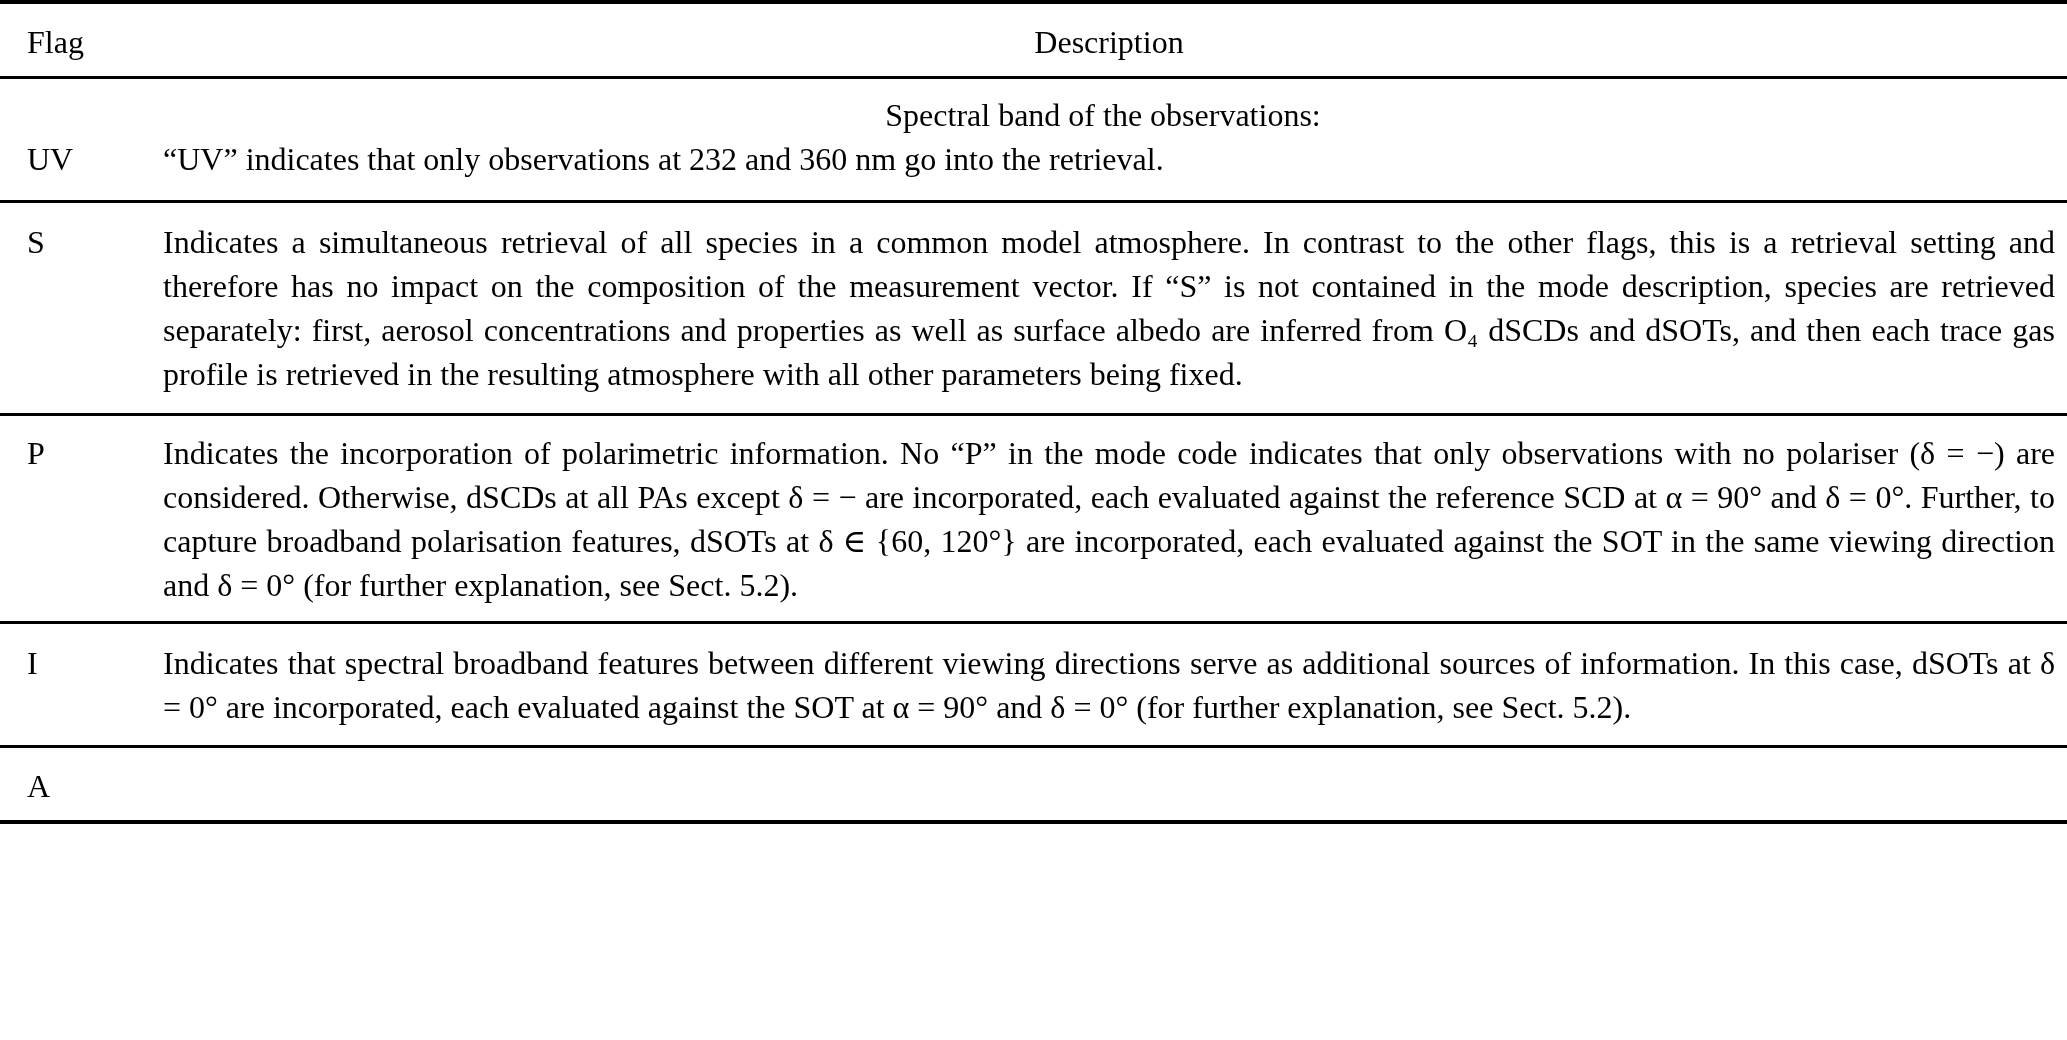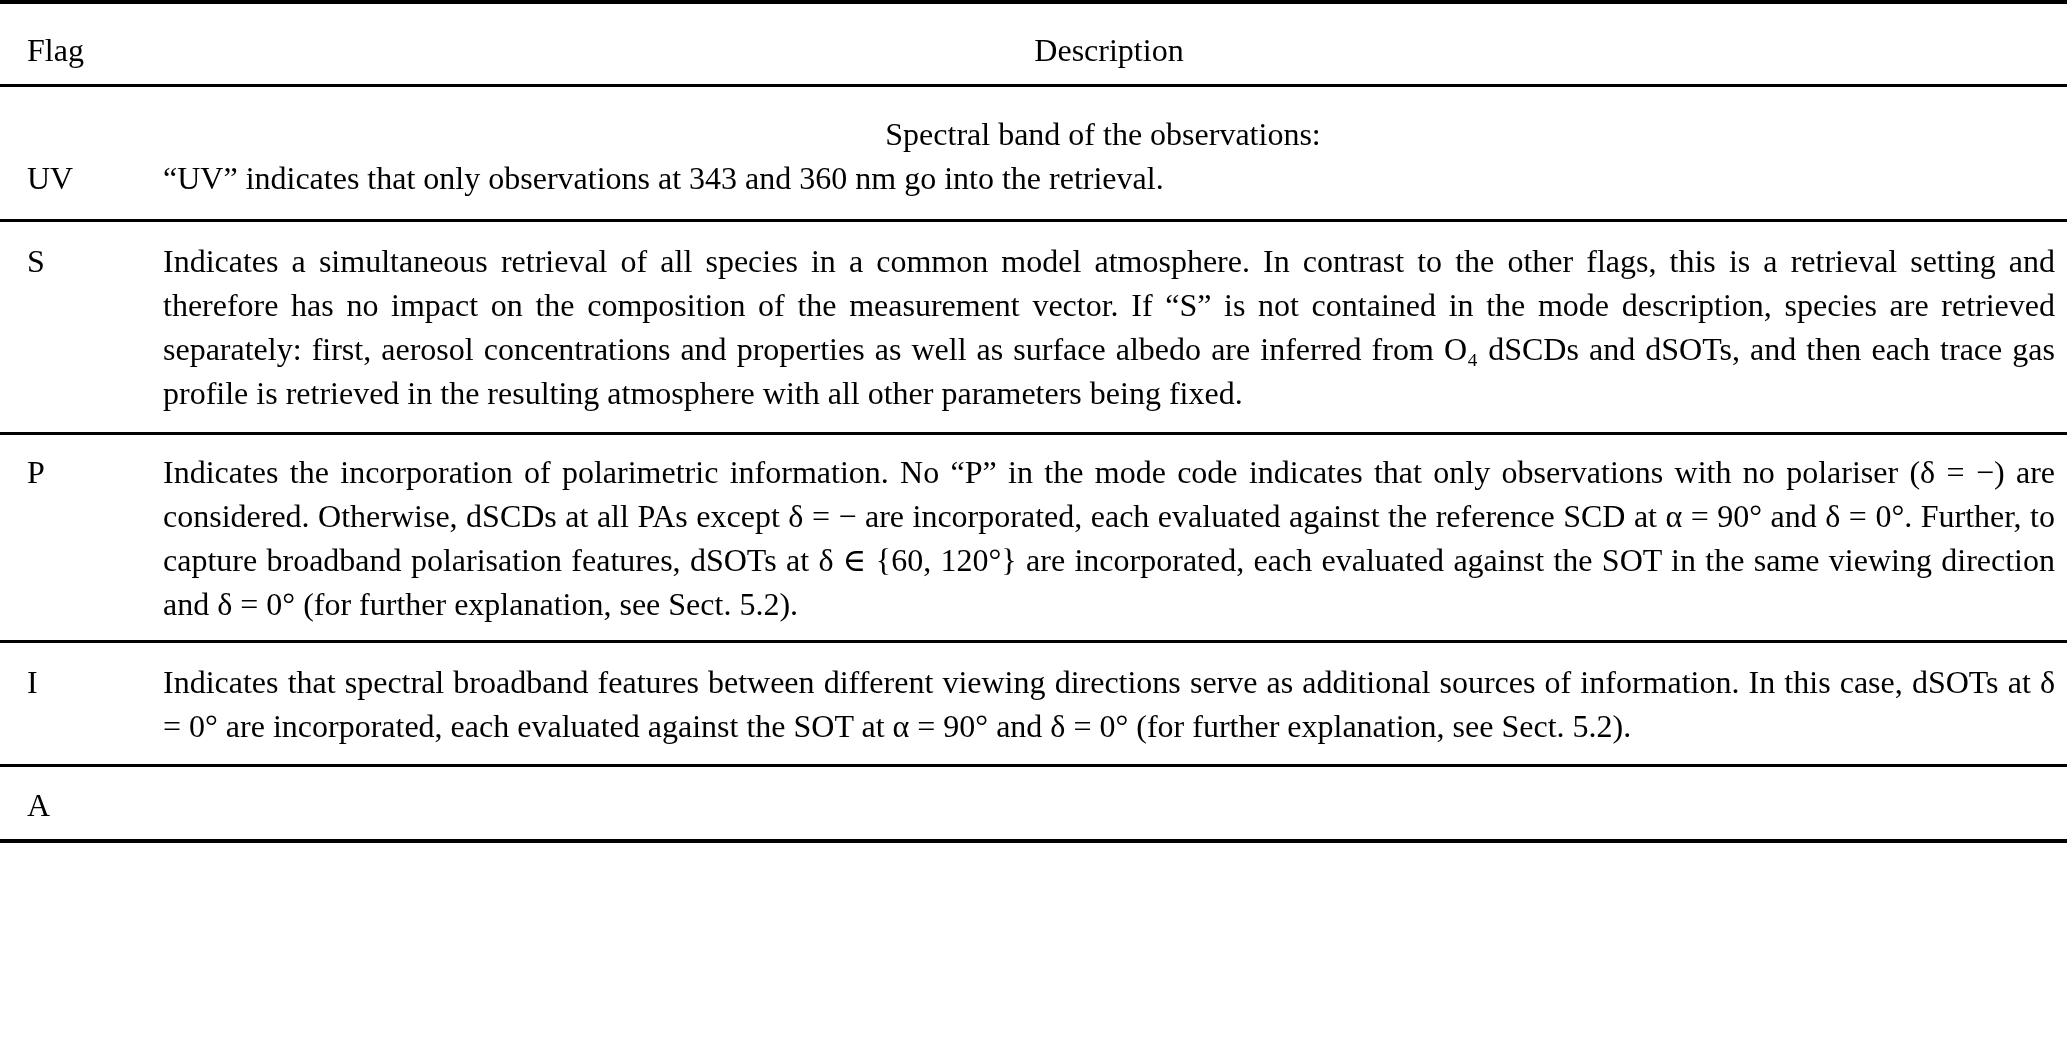--- a/index.html
+++ b/index.html
@@ -38,22 +38,22 @@
     box-sizing: border-box;
   }
   .desc-cell {
     flex: 1;
     padding-right: 12px;
     text-align: justify;
   }
   .desc-cell.no-justify {
     text-align: center;
   }
-  .row.r-header { padding: 24px 0 12px 0; }
-  .group.r-band { padding: 14px 12px 19px 0; margin-top: 11px; }
+  .row.r-header { padding: 16px 0 12px 0; }
+  .group.r-band { padding: 14px 12px 19px 0; }
   .row.r-s { padding: 17px 0 17px 0; }
   .row.r-p { padding: 15px 0 14px 0; }
   .row.r-i { padding: 17px 0 16px 0; }
   .row.r-a { padding: 16px 0 12px 0; }
 </style>
 </head>
 <body>
 
 <div class="table">
 
@@ -66,21 +66,21 @@
 
   <div class="rule"></div>
 
   <div class="group r-band">
     <div class="row">
       <div class="flag-cell"></div>
       <div class="desc-cell no-justify">Spectral band of the observations:</div>
     </div>
     <div class="row">
       <div class="flag-cell">UV</div>
-      <div class="desc-cell">“UV” indicates that only observations at 343 and 360 nm go into the retrieval.</div>
+      <div class="desc-cell">“UV” indicates that only observations at 232 and 360 nm go into the retrieval.</div>
     </div>
   </div>
 
   <div class="rule"></div>
 
   <div class="row r-s">
     <div class="flag-cell">S</div>
     <div class="desc-cell">Indicates a simultaneous retrieval of all species in a common model atmosphere. In contrast to the other flags, this is a retrieval setting and therefore has no impact on the composition of the measurement vector. If “S” is not contained in the mode description, species are retrieved separately: first, aerosol concentrations and properties as well as surface albedo are inferred from O₄ dSCDs and dSOTs, and then each trace gas profile is retrieved in the resulting atmosphere with all other parameters being fixed.</div>
   </div>
 

